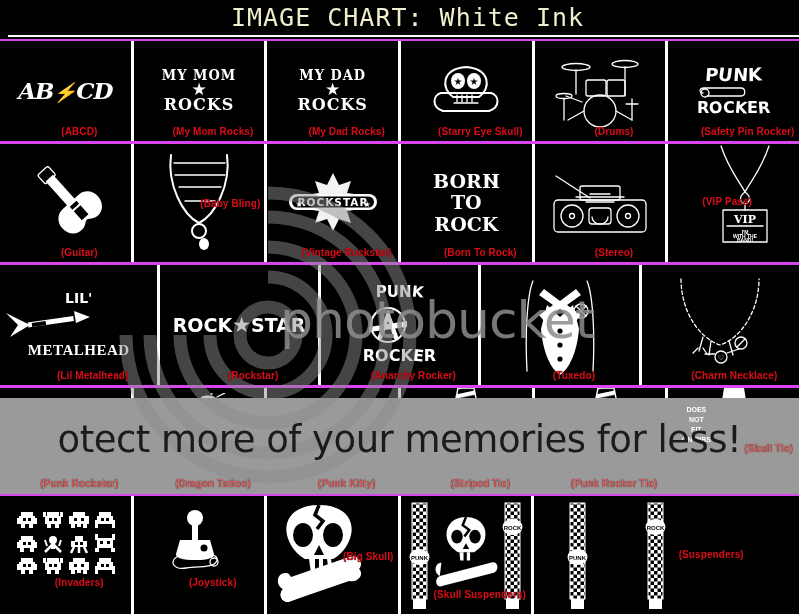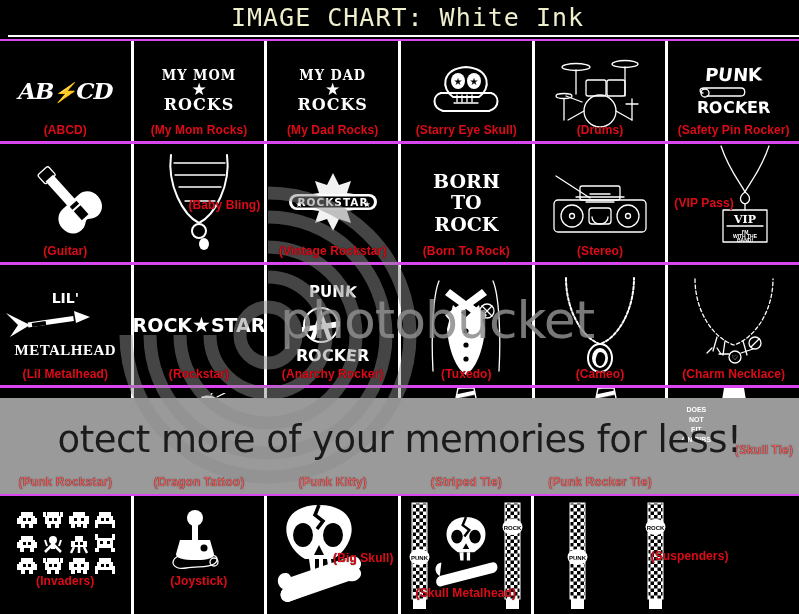--- a/index.html
+++ b/index.html
@@ -37,22 +37,22 @@
 
   .cell{
     position:relative;flex:1 1 0;background:#000;overflow:hidden;
     box-sizing:border-box;
   }
   .cell.wide{flex:2.03 1 0;}
 
   
   .cap{
     position:absolute;left:0;right:0;bottom:4px;text-align:center;
-    color:#dd0b17;font-size:12px;font-weight:bold;letter-spacing:.1px;
-    white-space:nowrap;z-index:7;text-shadow:0 0 1px #000;
+    color:#dd0b17;font-size:10px;font-weight:bold;letter-spacing:.1px;
+    white-space:nowrap;z-index:7;text-shadow:0 0 1px #000;padding-left:28px;
   }
   .cap.mid-right{left:auto;right:4px;bottom:auto;top:46%;text-align:right;}
   .cap.mid-left{left:6px;right:auto;bottom:auto;top:44%;text-align:left;}
   .cap.low-right{left:auto;right:6px;bottom:auto;top:52%;text-align:right;}
   .cap.washed{color:#e06060;}
 
   
   .art{position:absolute;inset:0;display:flex;align-items:center;justify-content:center;z-index:2;}
   .art svg{display:block;}
   .wht{fill:#fff;}
@@ -325,31 +325,20 @@
             <circle cx="49" cy="56" r="2.6" fill="#000"></circle>
             <circle cx="49" cy="70" r="2.6" fill="#000"></circle>
             <circle cx="49" cy="84" r="2.6" fill="#000"></circle>
             <circle class="stk1" cx="70" cy="36" r="7" fill="#fff"></circle>
             <path class="stk1" stroke="#000" d="M65 31 L75 41 M75 31 L65 41"></path>
           </svg>
         </div>
         <div class="cap">(Tuxedo)</div>
       </div>
 
-      <div class="cell">
-        <div class="art">
-          <svg width="100" height="102" viewBox="0 0 100 102">
-            <path class="stk" stroke-width="3" stroke-dasharray="3 2" d="M16 4 C16 36 32 64 50 70 C68 64 84 36 84 4"></path>
-            <ellipse class="stk" stroke-width="3" cx="50" cy="84" rx="12" ry="14"></ellipse>
-            <ellipse class="wht" cx="50" cy="84" rx="8" ry="10"></ellipse>
-            <path d="M50 78 C54 78 56 82 55 86 C54 90 52 92 50 92 C47 92 45 88 46 84 C47 80 48 78 50 78 Z" fill="#000"></path>
-          </svg>
-        </div>
-        <div class="cap">(Cameo)</div>
-      </div>
 
       <div class="cell">
         <div class="art">
           <svg width="106" height="100" viewBox="0 0 106 100">
             <path class="stk1" stroke-dasharray="3.5 2.5" d="M14 4 C14 34 30 62 53 70 C76 62 92 34 92 4"></path>
             <path class="stk1" d="M36 62 L32 76 M31 73 L26 78 M36 73 L40 79"></path>
             <path class="stk1" d="M44 66 L42 80 M38 79 L48 79"></path>
             <path class="stk1" d="M62 66 L66 80 M60 78 L72 74"></path>
             <circle class="stk1" cx="54" cy="82" r="6"></circle>
             <text x="54" y="85" font-size="7" fill="#fff" text-anchor="middle">♡</text>
@@ -664,21 +653,21 @@
               <path class="wht" d="M-22 -14 C-28 -30 -18 -44 0 -44 C18 -44 28 -30 22 -14 C19 -7 13 -3 10 -1 L-10 -1 C-13 -3 -19 -7 -22 -14 Z"></path>
               <path d="M0 -44 L-4 -34 L4 -28 L-2 -20" stroke="#000" stroke-width="3" fill="none"></path>
               <ellipse cx="-11" cy="-20" rx="7" ry="8.5" fill="#000"></ellipse>
               <ellipse cx="11" cy="-20" rx="7" ry="8.5" fill="#000"></ellipse>
               <path d="M0 -12 L-4 -5 L4 -5 Z" fill="#000"></path>
               <path class="wht" d="M-8 -1 L-7 9 L-3 9 L-3 -1 M1 -1 L1 9 L5 9 L5 -1"></path>
               <path class="wht" d="M-30 12 C-38 12 -40 24 -32 28 L30 12 C38 8 42 20 34 24 L-28 40 C-36 44 -40 32 -32 28"></path>
             </g>
           </svg>
         </div>
-        <div class="cap" style="bottom:16px;">(Skull Metalhead)</div>
+        <div class="cap" style="bottom:16px;">(Skull Suspenders)</div>
       </div>
 
       <div class="cell wide">
         <div class="art" style="justify-content:flex-start;padding-left:22px;">
           <svg width="180" height="110" viewBox="0 0 180 110">
             <defs>
               <pattern id="chk2" width="7" height="7" patternUnits="userSpaceOnUse">
                 <rect width="7" height="7" fill="#fff"></rect>
                 <rect width="3.5" height="3.5" fill="#000"></rect>
                 <rect x="3.5" y="3.5" width="3.5" height="3.5" fill="#000"></rect>

